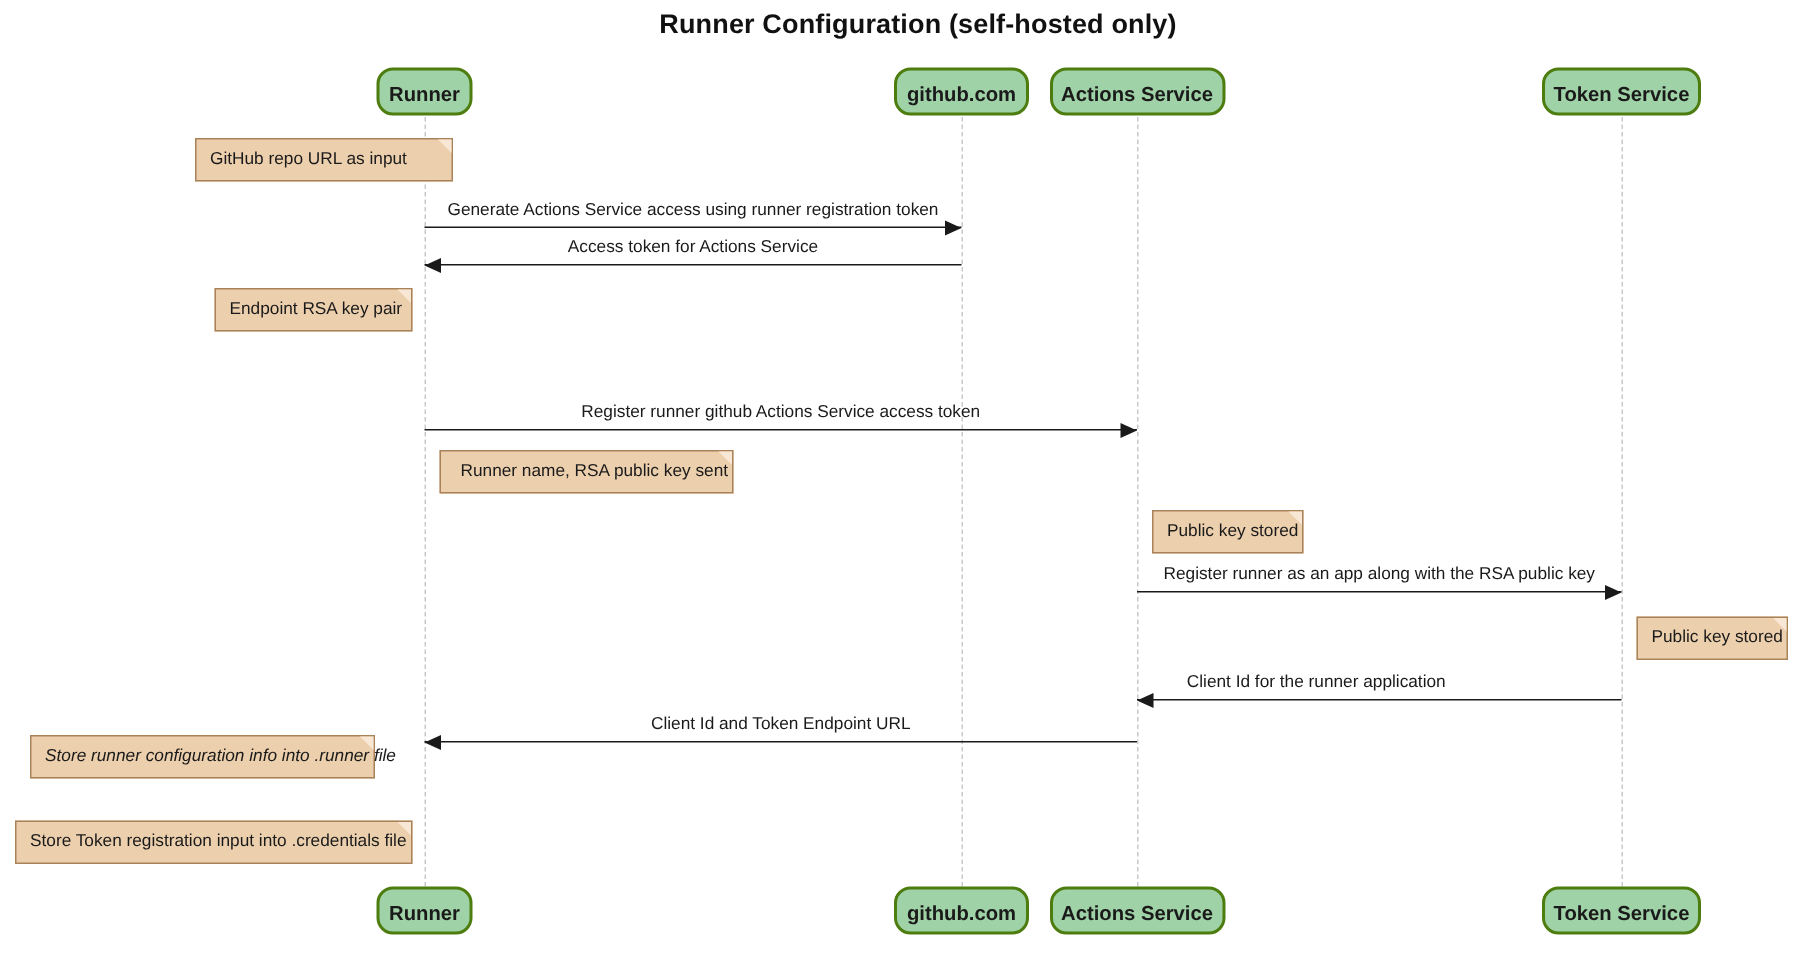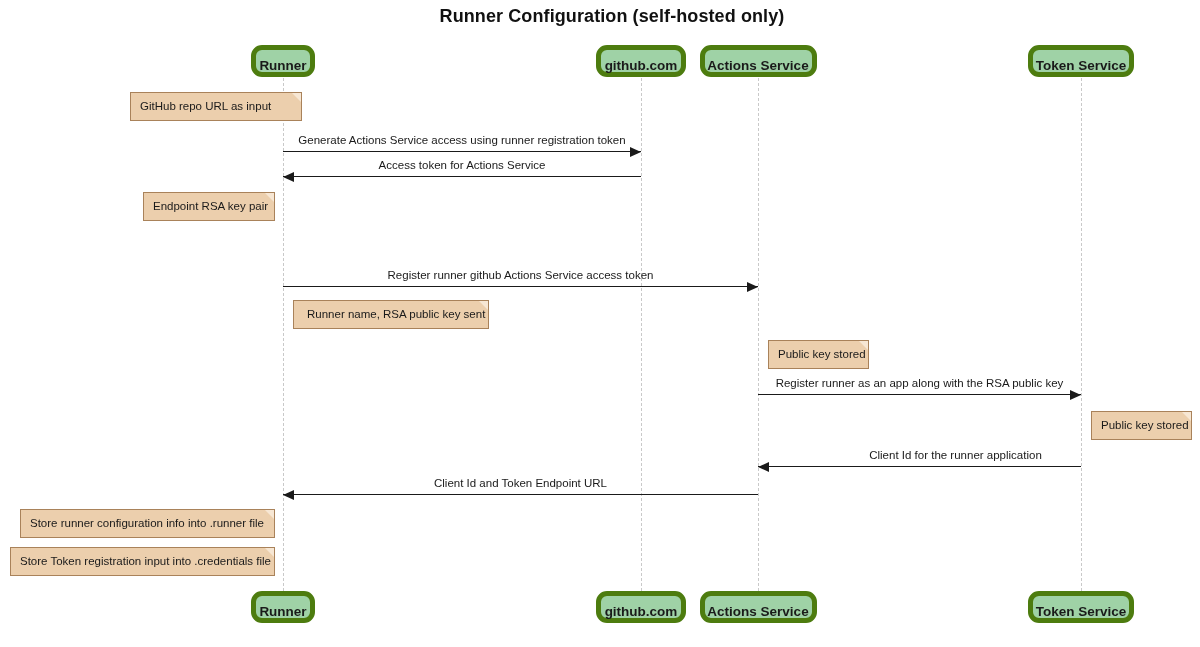--- a/index.html
+++ b/index.html
@@ -34,21 +34,21 @@
   
   .lifeline {
     position: absolute;
     width: 0;
     border-left: 1px dashed #c9c9c9;
   }
   
   .participant {
     position: absolute;
     background: #9fd2a6;
-    border: 5px solid #4d7c0f;
+    border: 2px solid #4d7c0f;
     border-radius: 11px;
     height: 32px;
     line-height: 32px;
     text-align: center;
     font-size: 13.5px;
     font-weight: bold;
     color: #1a1a1a;
     white-space: nowrap;
     box-sizing: border-box;
   }
@@ -125,24 +125,24 @@
     <div class="arrowhead left" style="top: 172px; left: 283px;"></div>
     <div class="msg-label" style="left: 283px; width: 358px; top: 159px;">Access token for Actions Service</div>
     <div class="msg-line" style="left: 283px; top: 286px; width: 475px;"></div>
     <div class="arrowhead right" style="top: 282px; left: 747px;"></div>
     <div class="msg-label" style="left: 283px; width: 475px; top: 269px;">Register runner github Actions Service access token</div>
     <div class="msg-line" style="left: 758px; top: 394px; width: 323px;"></div>
     <div class="arrowhead right" style="top: 390px; left: 1070px;"></div>
     <div class="msg-label" style="left: 758px; width: 323px; top: 377px;">Register runner as an app along with the RSA public key</div>
     <div class="msg-line" style="left: 758px; top: 466px; width: 323px;"></div>
     <div class="arrowhead left" style="top: 462px; left: 758px;"></div>
-    <div class="msg-label" style="left: 794px; width: 323px; top: 449px;">Client Id for the runner application</div>
+    <div class="msg-label" style="left: 716px; width: 323px; top: 449px;">Client Id for the runner application</div>
     <div class="msg-line" style="left: 283px; top: 494px; width: 475px;"></div>
     <div class="arrowhead left" style="top: 490px; left: 283px;"></div>
     <div class="msg-label" style="left: 283px; width: 475px; top: 477px;">Client Id and Token Endpoint URL</div>
     <div class="note" style="left: 130px; top: 92px; width: 172px;"><span>GitHub repo URL as input</span><span class="fold"></span></div>
     <div class="note" style="left: 143px; top: 192px; width: 132px;"><span>Endpoint RSA key pair</span><span class="fold"></span></div>
     <div class="note" style="left: 293px; top: 300px; width: 196px; padding-left: 13px;"><span>Runner name, RSA public key sent</span><span class="fold"></span></div>
     <div class="note" style="left: 768px; top: 340px; width: 101px;"><span>Public key stored</span><span class="fold"></span></div>
     <div class="note" style="left: 1091px; top: 411px; width: 101px;"><span>Public key stored</span><span class="fold"></span></div>
-    <div class="note" style="left: 20px; top: 509px; width: 255px;"><span>Store runner configuration info into .runner file</span><span class="fold"></span></div>
+    <div class="note" style="left: 20px; top: 490px; width: 230px; font-style: italic;"><span>Store runner configuration info into .runner file</span><span class="fold"></span></div>
     <div class="note" style="left: 10px; top: 547px; width: 265px;"><span>Store Token registration input into .credentials file</span><span class="fold"></span></div>
   </div>
 
 </body></html>

